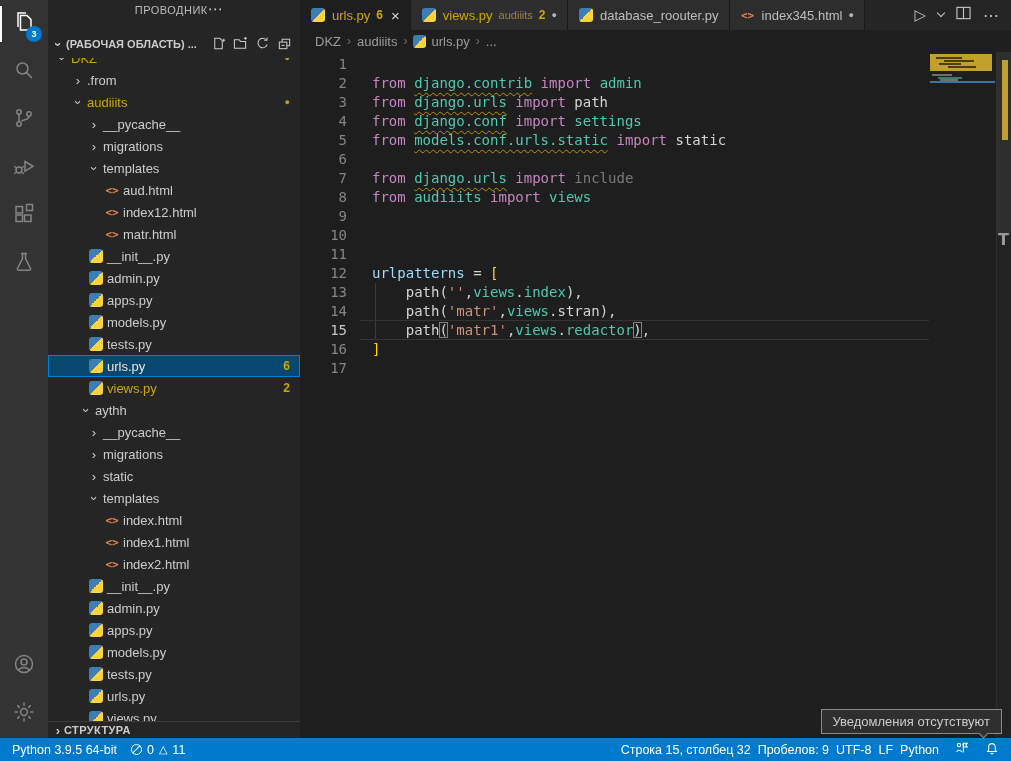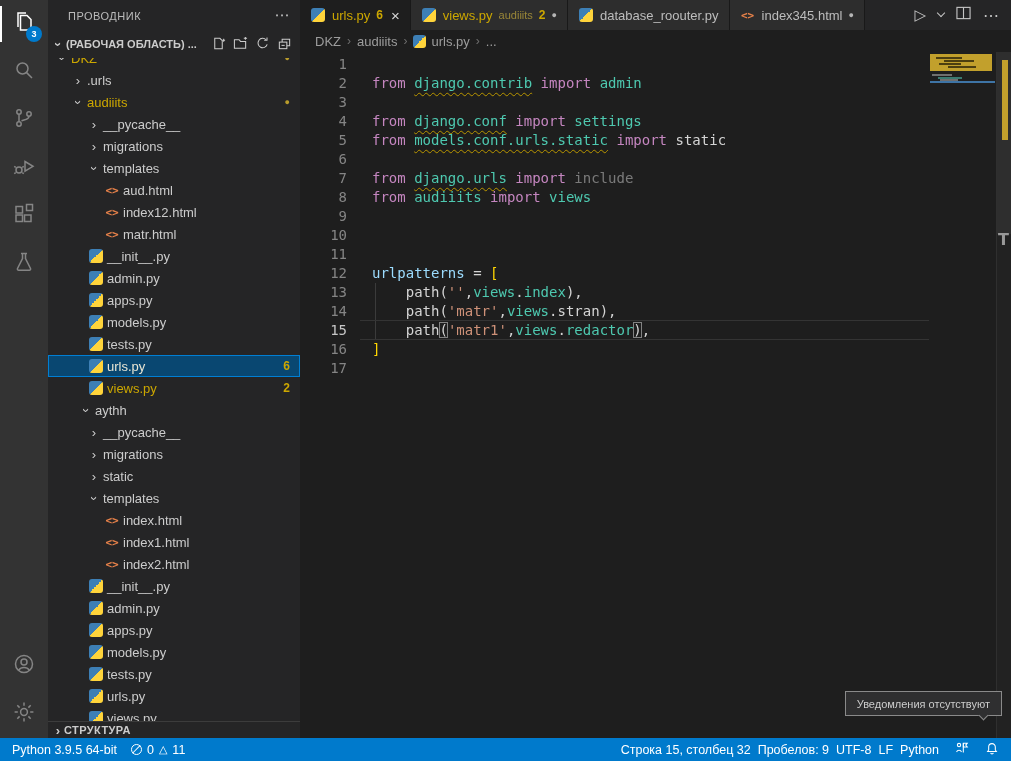--- a/index.html
+++ b/index.html
@@ -15,22 +15,22 @@
   .ab-item svg { width:24px; height:24px; stroke:currentColor; fill:none; stroke-width:1.5; }
   .ab-item.active { color:#ffffff; }
   .ab-item.active::before { content:""; position:absolute; left:0; top:6px; bottom:6px; width:2px; background:#fff; }
   .ab-badge { position:absolute; right:6px; bottom:6px; min-width:16px; height:16px; border-radius:50%;
               background:#007ACC; color:#fff; font-size:9px; font-weight:bold; display:flex;
               align-items:center; justify-content:center; }
   .ab-spacer { flex:1; }
 
   
   .sidebar { width:252px; background:#252526; display:flex; flex-direction:column; flex:none; color:#cccccc; }
-  .sb-title { height:32px; padding:10px 10px 0 20px; font-size:11px; letter-spacing:.5px; color:#bbbbbb;
-              display:flex; justify-content:space-between; align-items:flex-start; }
+  .sb-title { height:32px; padding:4px 10px 0 20px; font-size:11px; letter-spacing:.5px; color:#bbbbbb;
+              display:flex; justify-content:center; align-items:flex-start; }
   .sb-menu { color:#cccccc; font-size:15px; line-height:10px; cursor:pointer; }
   .ws-row { height:24px; display:flex; align-items:center; font-size:11px; font-weight:bold;
             color:#cccccc; padding:0 8px 0 4px; }
   .ws-label { margin-left:2px; white-space:nowrap; }
   .ws-actions { margin-left:auto; display:flex; gap:7px; }
   .ws-actions svg { width:15px; height:15px; stroke:#cccccc; fill:none; stroke-width:1.1; cursor:pointer; }
   .chev { display:inline-block; font-size:13px; color:#cccccc; width:12px; text-align:center; }
   .chev.down { transform:rotate(90deg); }
 
   .tree { flex:1; overflow:hidden; position:relative; margin-top:2px; }
@@ -116,22 +116,22 @@
   .erricon { width:11px; height:11px; border:1.2px solid #fff; border-radius:50%; position:relative;
              display:inline-block; }
   .erricon::after { content:""; position:absolute; left:-1px; top:3.8px; width:10.5px; height:1.2px;
                     background:#fff; transform:rotate(-45deg); }
   .warnicon { font-size:11px; }
   .sb-right { margin-left:auto; display:flex; align-items:center; gap:16px; padding-right:12px; }
   .sb-item { cursor:pointer; white-space:nowrap; }
   .sb-right svg { width:14px; height:14px; stroke:#fff; stroke-width:1.2; cursor:pointer; }
 
   
-  .toast { position:absolute; right:9px; bottom:45px; height:25px; padding:0 11px; background:#2f2f30;
-           border:1px solid #8a8a8a; color:#cccccc; font-size:11px; display:flex; align-items:center;
+  .toast { position:absolute; right:9px; bottom:27px; height:25px; padding:0 11px; background:#2f2f30;
+           border:1px solid #8a8a8a; color:#cccccc; font-size:13px; display:flex; align-items:center;
            z-index:5; }
   .toast .notch { position:absolute; right:14px; bottom:-4px; width:7px; height:7px; background:#2f2f30;
                   border-right:1px solid #8a8a8a; border-bottom:1px solid #8a8a8a; transform:rotate(45deg); }
 </style>
 </head>
 <body>
 
 <div class="app">
   <div class="main">
 
@@ -239,21 +239,21 @@
         </span>
       </div>
       <div class="tree" id="tree">
           <div class="trow clip" style="padding-left: 8px;">
             <span class="chev down">›</span>
             <span class="tlabel warn">DKZ</span>
             <span class="tdot">●</span>
           </div>
           <div class="trow" style="padding-left: 24px;">
             <span class="chev">›</span>
-            <span class="tlabel">.urls</span>
+            <span class="tlabel">.from</span>
           </div>
           <div class="trow" style="padding-left: 24px;">
             <span class="chev down">›</span>
             <span class="tlabel warn">audiiits</span>
             <span class="tdot">●</span>
           </div>
           <div class="trow" style="padding-left: 40px;">
             <span class="chev">›</span>
             <span class="tlabel">__pycache__</span>
           </div>
@@ -467,20 +467,21 @@
             <div class="cline">
               <span class="ln">1</span>
               <span class="codetext"></span>
             </div>
             <div class="cline">
               <span class="ln">2</span>
               <span class="codetext"><span class="tk-kw">from</span><span class="tk-pl"> </span><span class="tk-modw">django.contrib</span><span class="tk-pl"> </span><span class="tk-kw">import</span><span class="tk-pl"> </span><span class="tk-mod">admin</span></span>
             </div>
             <div class="cline">
               <span class="ln">3</span>
+              <span class="codetext"><span class="tk-kw">from</span><span class="tk-pl"> </span><span class="tk-modw">django.urls</span><span class="tk-pl"> </span><span class="tk-kw">import</span><span class="tk-pl"> </span><span class="tk-pl">path</span></span>
             </div>
             <div class="cline">
               <span class="ln">4</span>
               <span class="codetext"><span class="tk-kw">from</span><span class="tk-pl"> </span><span class="tk-modw">django.conf</span><span class="tk-pl"> </span><span class="tk-kw">import</span><span class="tk-pl"> </span><span class="tk-mod">settings</span></span>
             </div>
             <div class="cline">
               <span class="ln">5</span>
               <span class="codetext"><span class="tk-kw">from</span><span class="tk-pl"> </span><span class="tk-modw">models.conf.urls.static</span><span class="tk-pl"> </span><span class="tk-kw">import</span><span class="tk-pl"> </span><span class="tk-pl">static</span></span>
             </div>
             <div class="cline">

